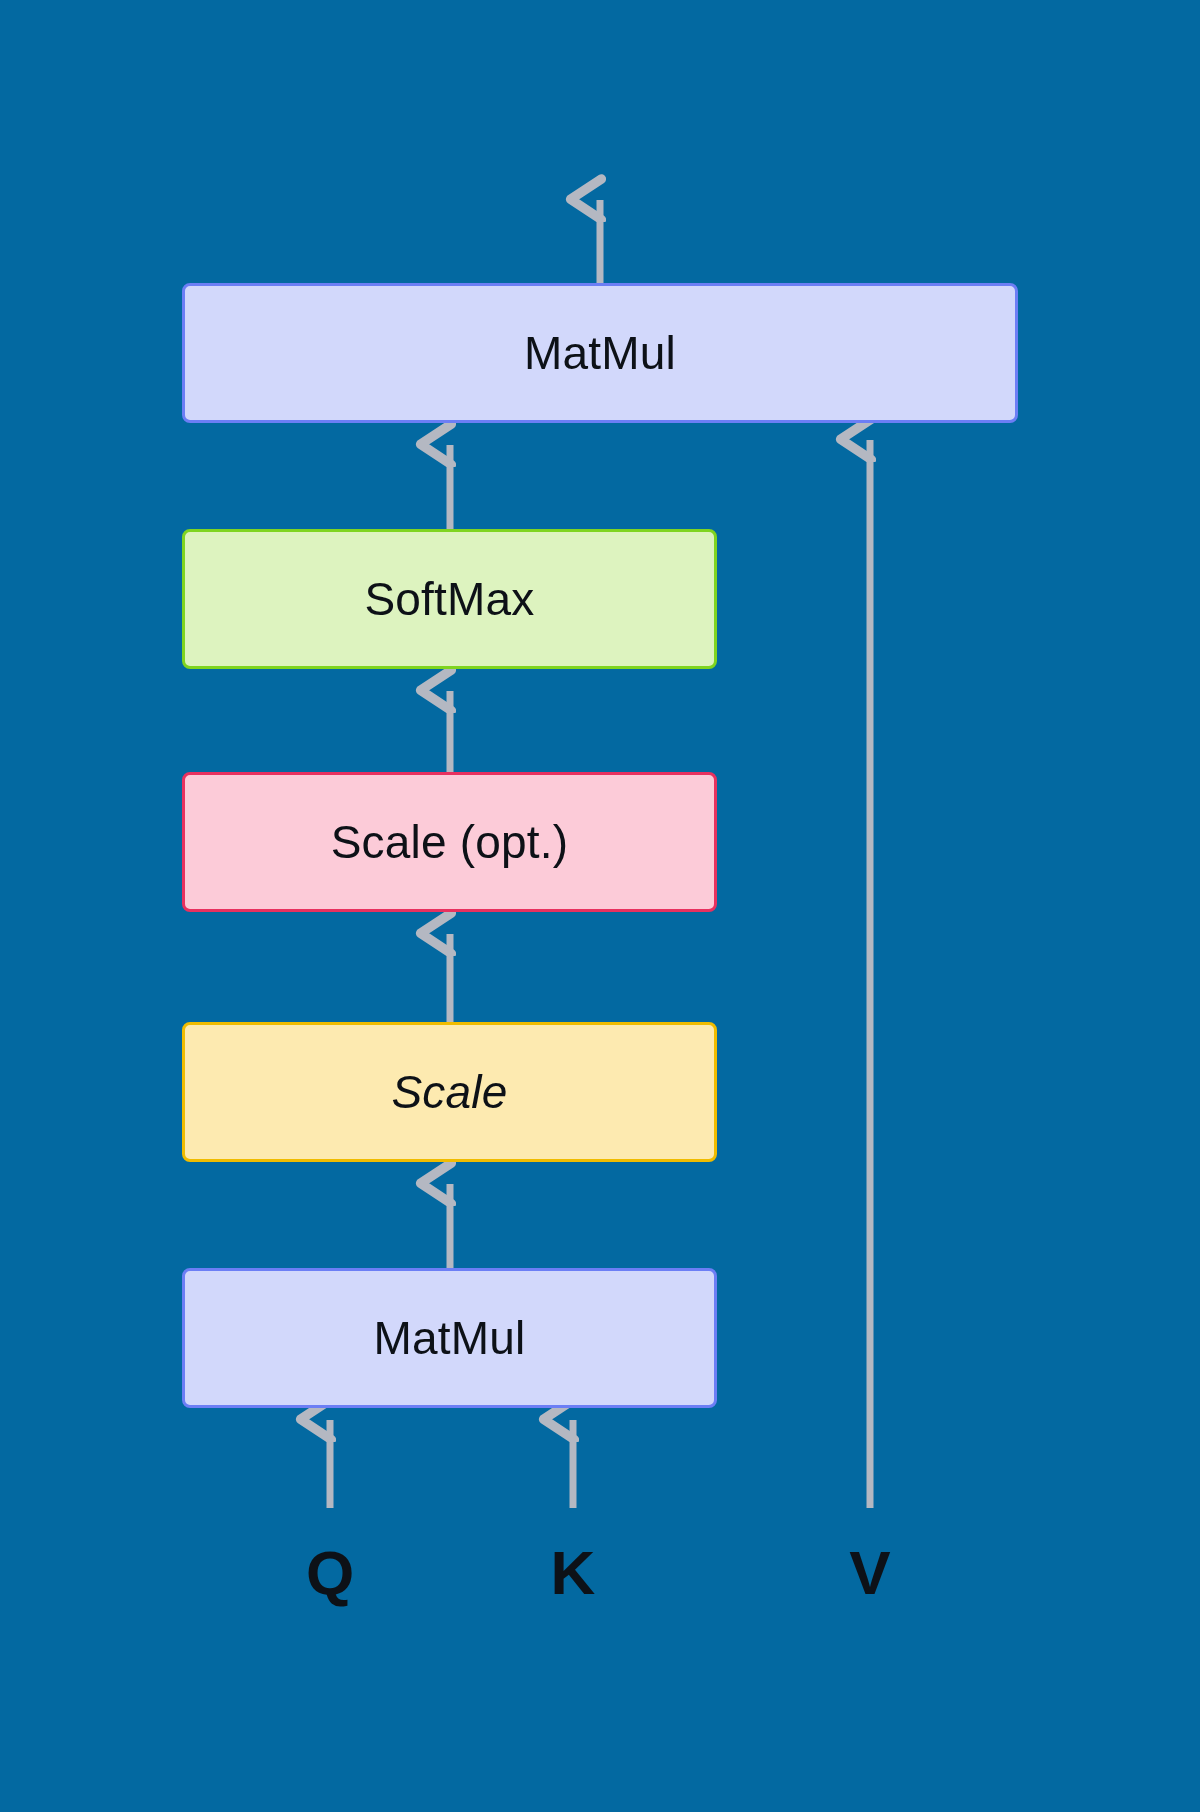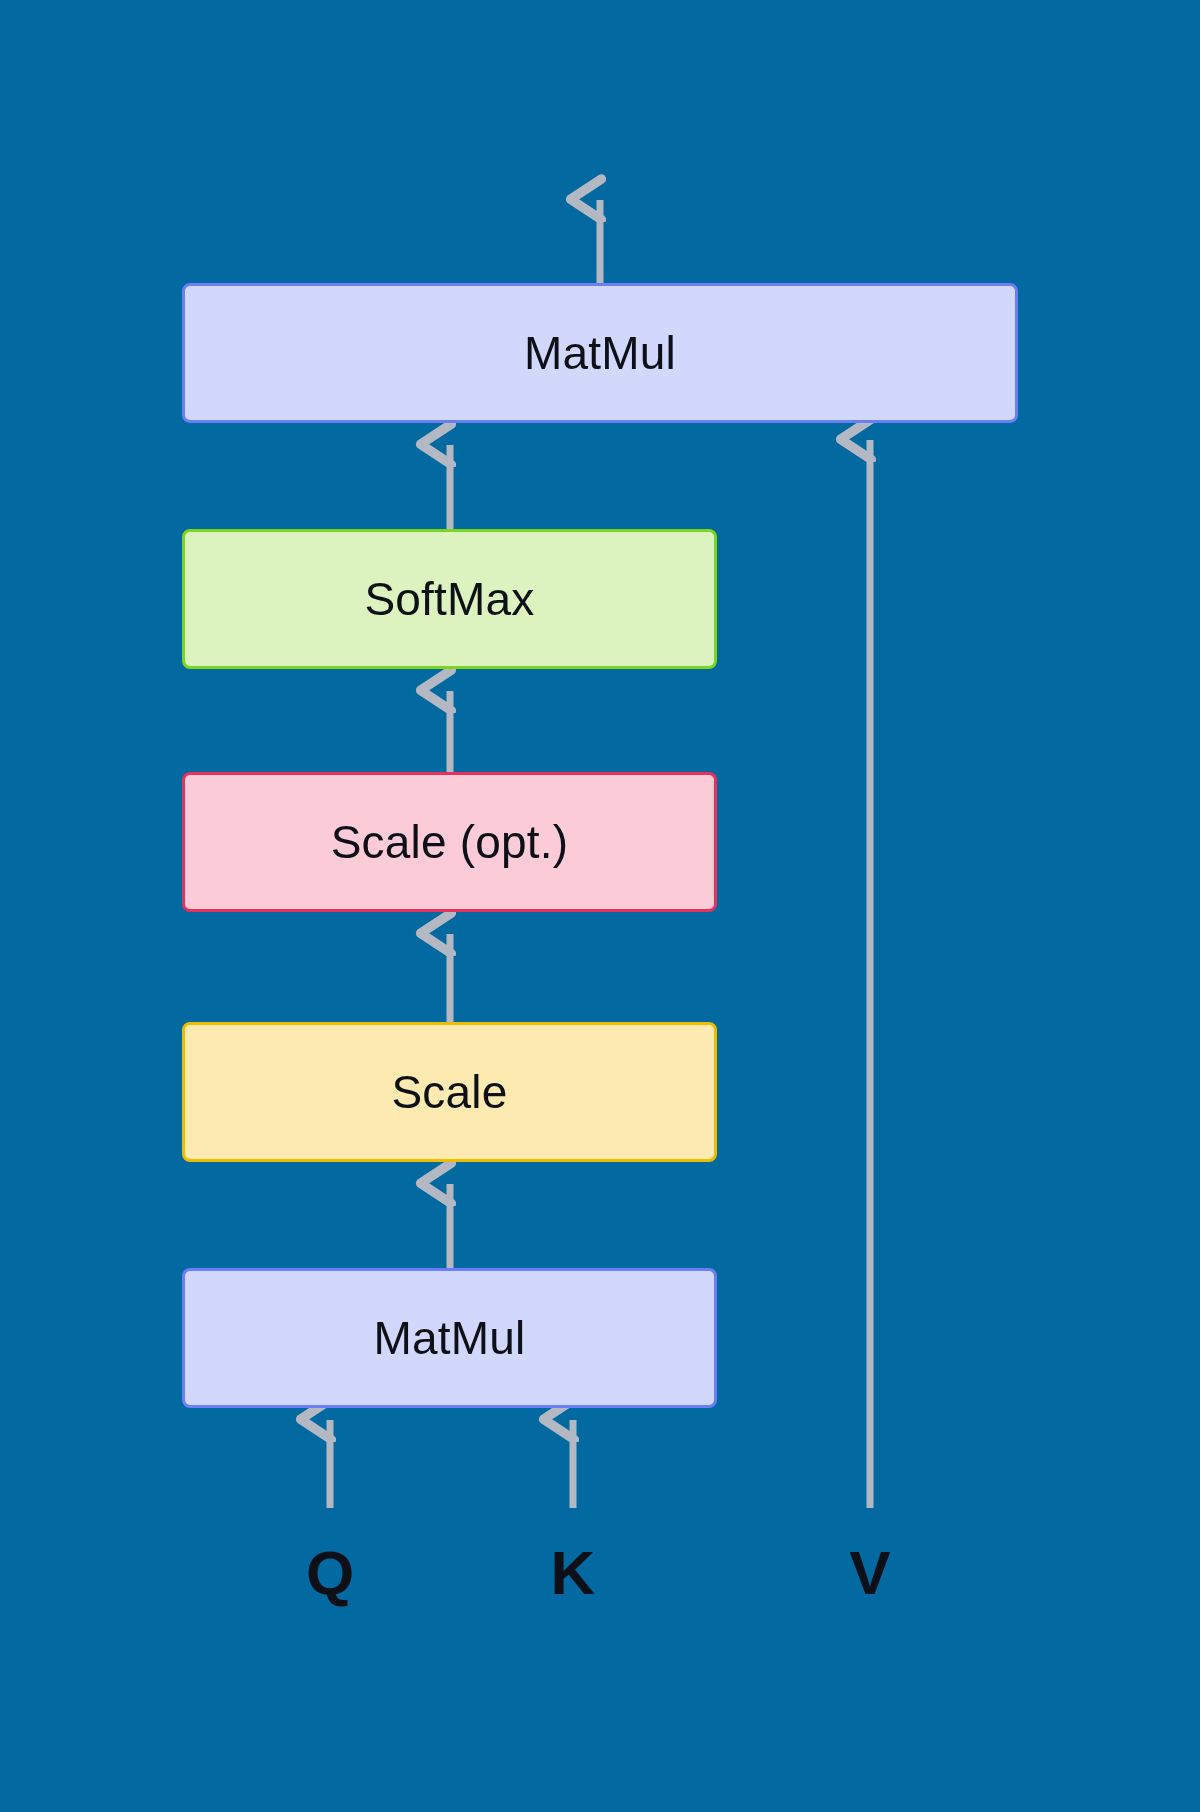--- a/index.html
+++ b/index.html
@@ -101,21 +101,21 @@
   </div>
 
   <div class="node-box" id="box-softmax" style="background:#ddf3bf; border-color:#7fd420;">
     <span class="node-label">SoftMax</span>
   </div>
 
   <div class="node-box" id="box-mask" style="background:#fccbd8; border-color:#e8315f;">
     <span class="node-label">Scale (opt.)</span>
   </div>
 
-  <div class="node-box" id="box-scale" style="background:#fdeab0; border-color:#f0bc00;">
+  <div class="node-box" id="box-scale" style="background:#fdeab0; border-color:#f0bc00;font-style:italic;">
     <span class="node-label">Scale</span>
   </div>
 
   <div class="node-box" id="box-matmul-bot" style="background:#d2d8fb; border-color:#6c7ef5;">
     <span class="node-label">MatMul</span>
   </div>
 
   <div class="io-label" id="label-q">Q</div>
   <div class="io-label" id="label-k">K</div>
   <div class="io-label" id="label-v">V</div>

